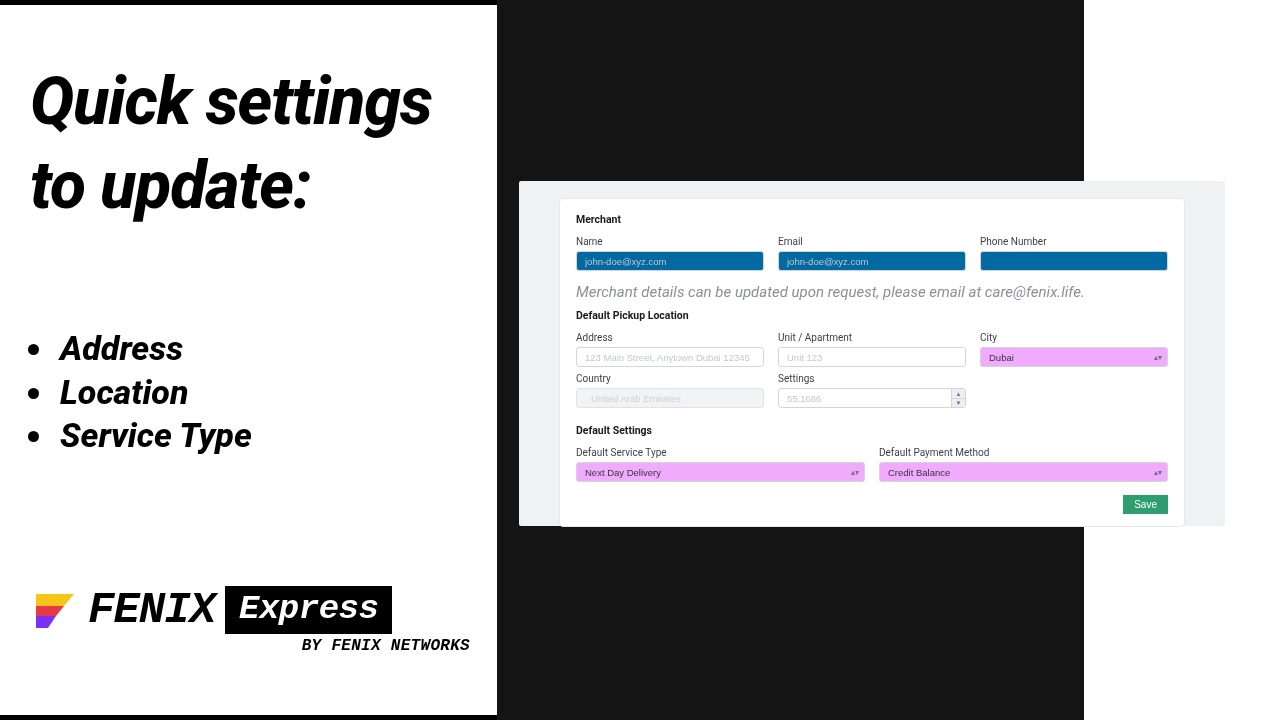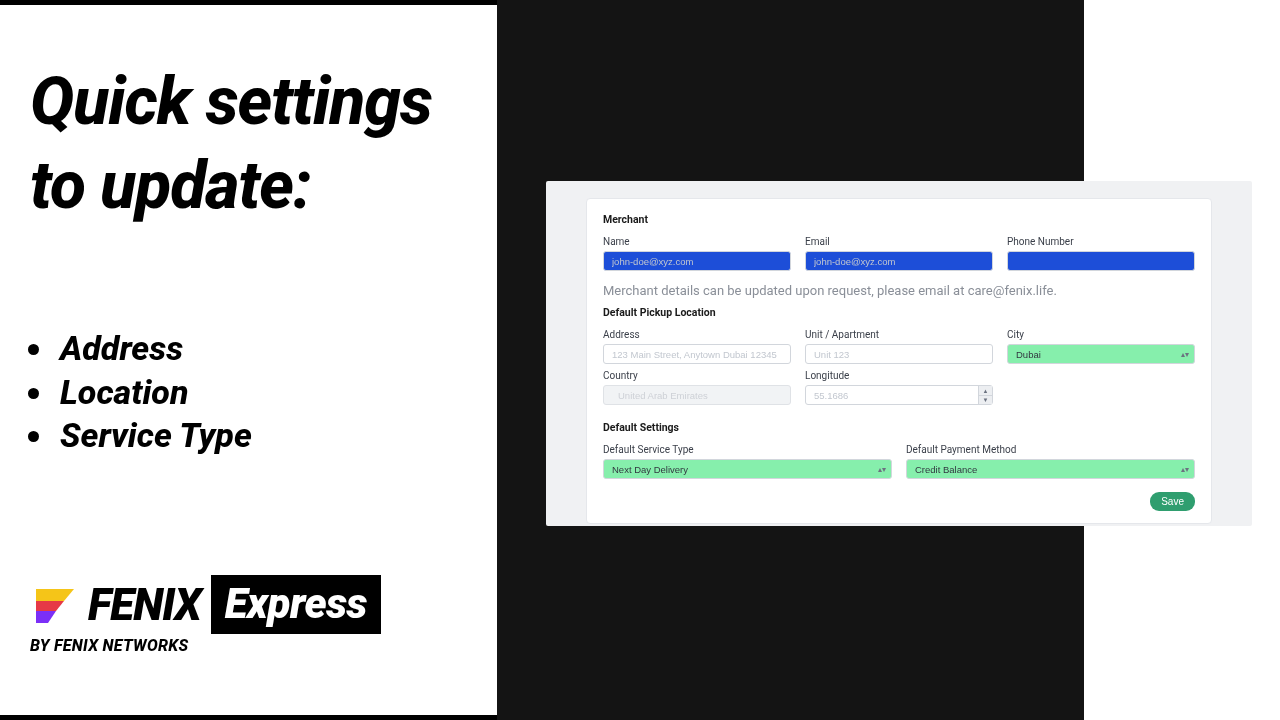--- a/index.html
+++ b/index.html
@@ -2,47 +2,47 @@
 <html><head>
 <meta charset="utf-8">
 <style>
   * { box-sizing: border-box; margin: 0; padding: 0; }
   html, body { width: 1280px; height: 720px; overflow: hidden; font-family: -apple-system, BlinkMacSystemFont, "Segoe UI", Roboto, Helvetica, Arial, sans-serif; }
   .stage { width: 1084px; height: 720px; background: #000; position: relative; }
   .left-panel { position: absolute; left: 0; top: 5px; width: 497px; height: 710px; background: #fff; }
   .headline { position: absolute; left: 30px; top: 55px; width: 430px; font-style: italic; font-weight: 800; font-size: 66px; line-height: 1.27; letter-spacing: -1px; color: #000; }
   .bullets { position: absolute; left: 56px; top: 322px; list-style: disc; }
   .bullets li { font-style: italic; font-weight: 800; font-size: 34px; line-height: 1.28; color: #000; padding-left: 4px; }
-  .logo-wrap { position: absolute; left: 30px; bottom: 60px; width: 440px; }
+  .logo-wrap { position: absolute; left: 30px; bottom: 60px; width: 440px; font-family: Liberation Mono, monospace; }
   .logo-row { display: flex; align-items: center; gap: 10px; }
   .flame { width: 48px; height: 48px; }
   .fenix-text { font-weight: 900; font-style: italic; font-size: 44px; letter-spacing: -1px; color: #000; }
-  .express-badge { background: #000; color: #fff; font-weight: 900; font-style: italic; font-size: 42px; padding: 4px 14px 6px 14px; display: inline-block; letter-spacing: -0.5px; }
-  .subbrand { text-align: left; font-weight: 800; font-style: italic; font-size: 16px; letter-spacing: 0.3px; color: #000; margin-top: 2px; }
+  .express-badge { background: #000; color: #fff; font-weight: 900; font-style: italic; font-size: 34px; padding: 4px 14px 6px 14px; display: inline-block; letter-spacing: -0.5px; }
+  .subbrand { text-align: right; font-weight: 800; font-style: italic; font-size: 16px; letter-spacing: 0.3px; color: #000; margin-top: 2px; }
 
   .right-area { position: absolute; left: 497px; top: 0; right: 0; bottom: 0; background: #141414; }
-  .app-frame { position: absolute; left: 546px; top: 181px; width: 706px; height: 345px; background: #f0f1f3; border-radius: 2px; }
+  .app-frame { position: absolute; left: 519px; top: 181px; width: 706px; height: 345px; background: #f0f1f3; border-radius: 2px; }
   .card { position: absolute; left: 40px; top: 17px; width: 626px; background: #fff; border: 1px solid #e5e7eb; border-radius: 4px; padding: 14px 16px 38px 16px; font-size: 10px; color: #323740; }
   .sec-title { font-weight: 700; font-size: 10.5px; margin-bottom: 10px; color: #1a1a1a; }
   .sec-title.mt { margin-top: 16px; }
   .row3 { display: grid; grid-template-columns: 1fr 1fr 1fr; gap: 14px; margin-bottom: 6px; }
   .row2 { display: grid; grid-template-columns: 1fr 1fr; gap: 14px; margin-bottom: 6px; }
   .field label { display: block; font-size: 10px; color: #3a3f49; margin-bottom: 4px; }
   .ctrl { width: 100%; height: 20px; border: 1px solid #d2d6dc; border-radius: 3px; background: #fff; font-size: 9.5px; color: #323740; padding: 0 8px; }
-  .ctrl.readonly { background: #1d4ed8; color: #b9bec6; }
-  .ctrl.sel { appearance: none; -webkit-appearance: none; background: #86efac; padding-right: 18px; }
+  .ctrl.readonly { background: #0369a1; color: #b9bec6; }
+  .ctrl.sel { appearance: none; -webkit-appearance: none; background: #f0abfc; padding-right: 18px; }
   .ctrl.sel.readonly { background: #eceef1; padding-left: 14px; }
   .select-wrap { position: relative; }
   .select-caret { position: absolute; right: 6px; top: 50%; transform: translateY(-50%); font-size: 8px; color: #6b7280; pointer-events: none; }
   .spin-wrap { position: relative; }
   .spinners { position: absolute; right: 1px; top: 1px; bottom: 1px; width: 14px; background: #eceef1; border-left: 1px solid #d2d6dc; display: flex; flex-direction: column; }
   .spin { flex: 1; display: flex; align-items: center; justify-content: center; font-size: 6px; color: #6b7280; cursor: pointer; }
   .spin + .spin { border-top: 1px solid #d2d6dc; }
-  .helper { font-size: 13px; color: #8a8f98; margin: 12px 0 8px 0; }
-  .save-btn { position: absolute; right: 16px; bottom: 12px; background: #2f9e6f; color: #fff; border: none; border-radius: 9px; font-size: 10px; font-weight: 500; padding: 4px 11px; cursor: pointer; }
+  .helper { font-size: 15px; color: #8a8f98; margin: 12px 0 8px 0; font-style: italic; }
+  .save-btn { position: absolute; right: 16px; bottom: 12px; background: #2f9e6f; color: #fff; border: none; border-radius: 0; font-size: 10px; font-weight: 500; padding: 4px 11px; cursor: pointer; }
   ::placeholder { color: #c2c7cf; }
 </style>
 </head>
 <body>
 
 <div class="stage">
 
   <div class="left-panel">
     <div class="headline">Quick settings to update:</div>
     <ul class="bullets">
@@ -110,21 +110,21 @@
       <div class="row3">
         <div class="field">
           <label>Country</label>
           <div class="select-wrap">
             <select class="ctrl sel readonly" disabled="">
               <option>United Arab Emirates</option>
             </select>
           </div>
         </div>
         <div class="field">
-          <label>Longitude</label>
+          <label>Settings</label>
           <div class="spin-wrap">
             <input class="ctrl" placeholder="55.1686" style="">
             <div class="spinners">
               <div class="spin">▲</div>
               <div class="spin">▼</div>
             </div>
           </div>
         </div>
       </div>
 

